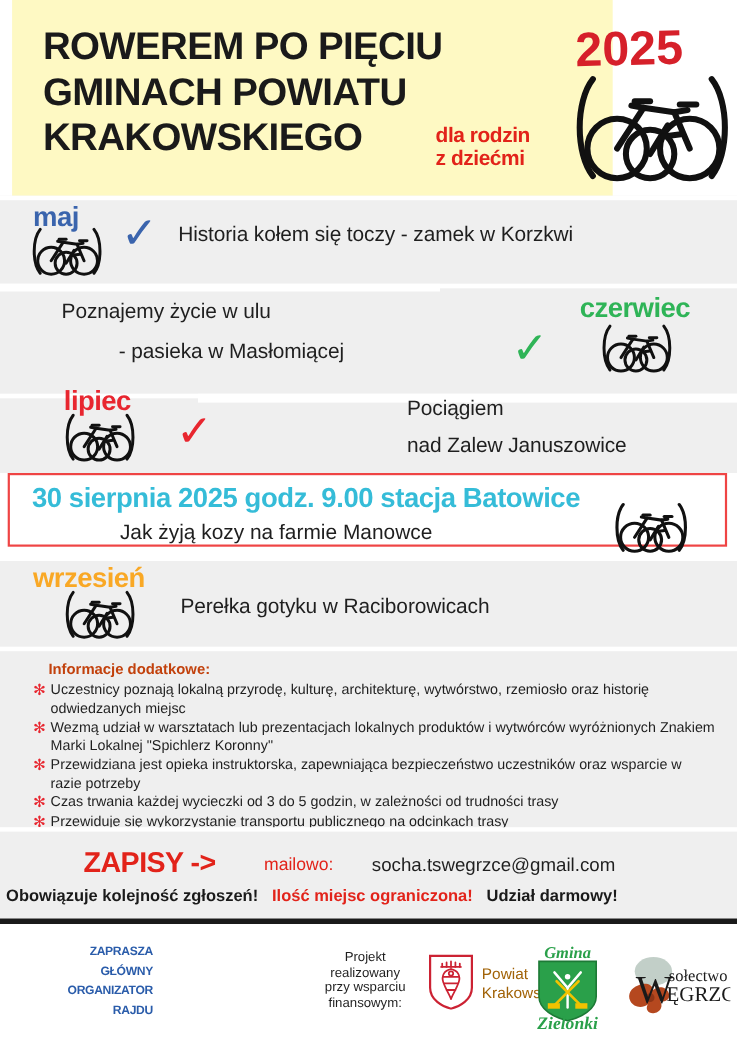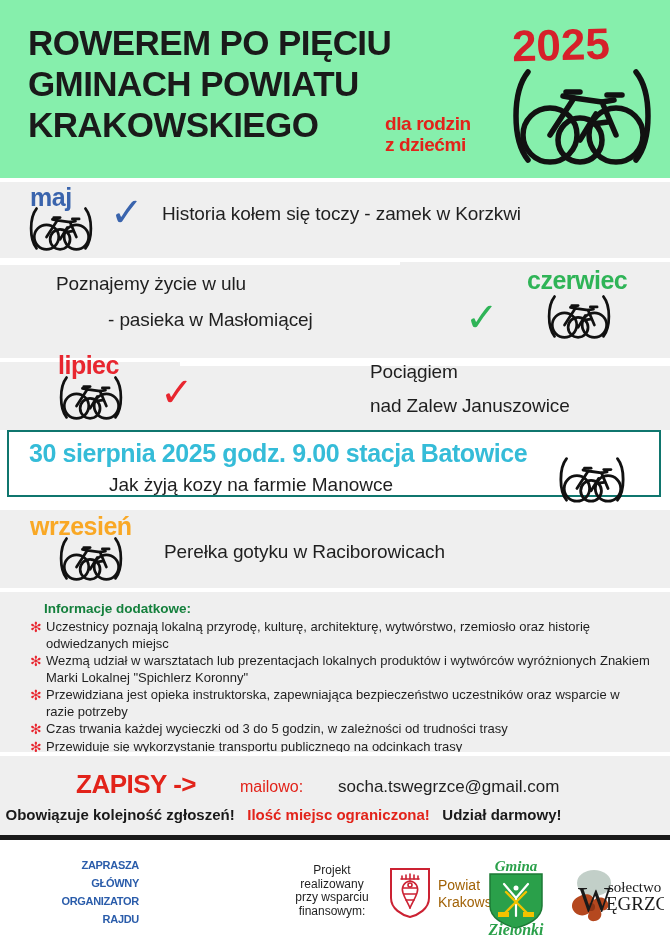--- a/index.html
+++ b/index.html
@@ -17,23 +17,23 @@
     width: 670px;
     height: 950px;
     overflow: hidden;
     background: #ffffff;
     margin: 0 auto;
   }
 
   
   .header {
     position: absolute;
-    left: 0; top: 0;
-    width: 670px; height: 178px;
-    background: #86efac;
+    left: 11px; top: 0;
+    width: 546px; height: 178px;
+    background: #fef9c3;
   }
   .title-block {
     position: absolute;
     left: 28px; top: 22px;
     width: 480px;
   }
   .title-line {
     font-family: "Liberation Sans", sans-serif;
     font-weight: bold;
     font-size: 35px;
@@ -118,21 +118,21 @@
     letter-spacing: -0.1px;
     white-space: nowrap;
   }
 
   
   .aug-box {
     position: absolute;
     left: 7px; top: 430px;
     width: 654px; height: 67px;
     box-sizing: border-box;
-    border: 2px solid #0f766e;
+    border: 2px solid #ef4444;
     background: #ffffff;
   }
   .aug-title {
     position: absolute;
     left: 20px; top: 7px;
     color: #35bcd8;
     font-weight: bold;
     font-size: 25px;
     letter-spacing: -0.4px;
     white-space: nowrap;
@@ -155,21 +155,21 @@
     position: absolute;
     left: 0; top: 592px;
     width: 670px; height: 164px;
     background: #efefef;
   }
   .info-head {
     position: absolute;
     left: 44px; top: 9px;
     font-weight: bold;
     font-size: 13.5px;
-    color: #15803d;
+    color: #c2410c;
   }
   .info-list {
     position: absolute;
     left: 30px; top: 27px;
     width: 620px;
   }
   .info-item {
     position: relative;
     padding-left: 16px;
     font-size: 13px;

